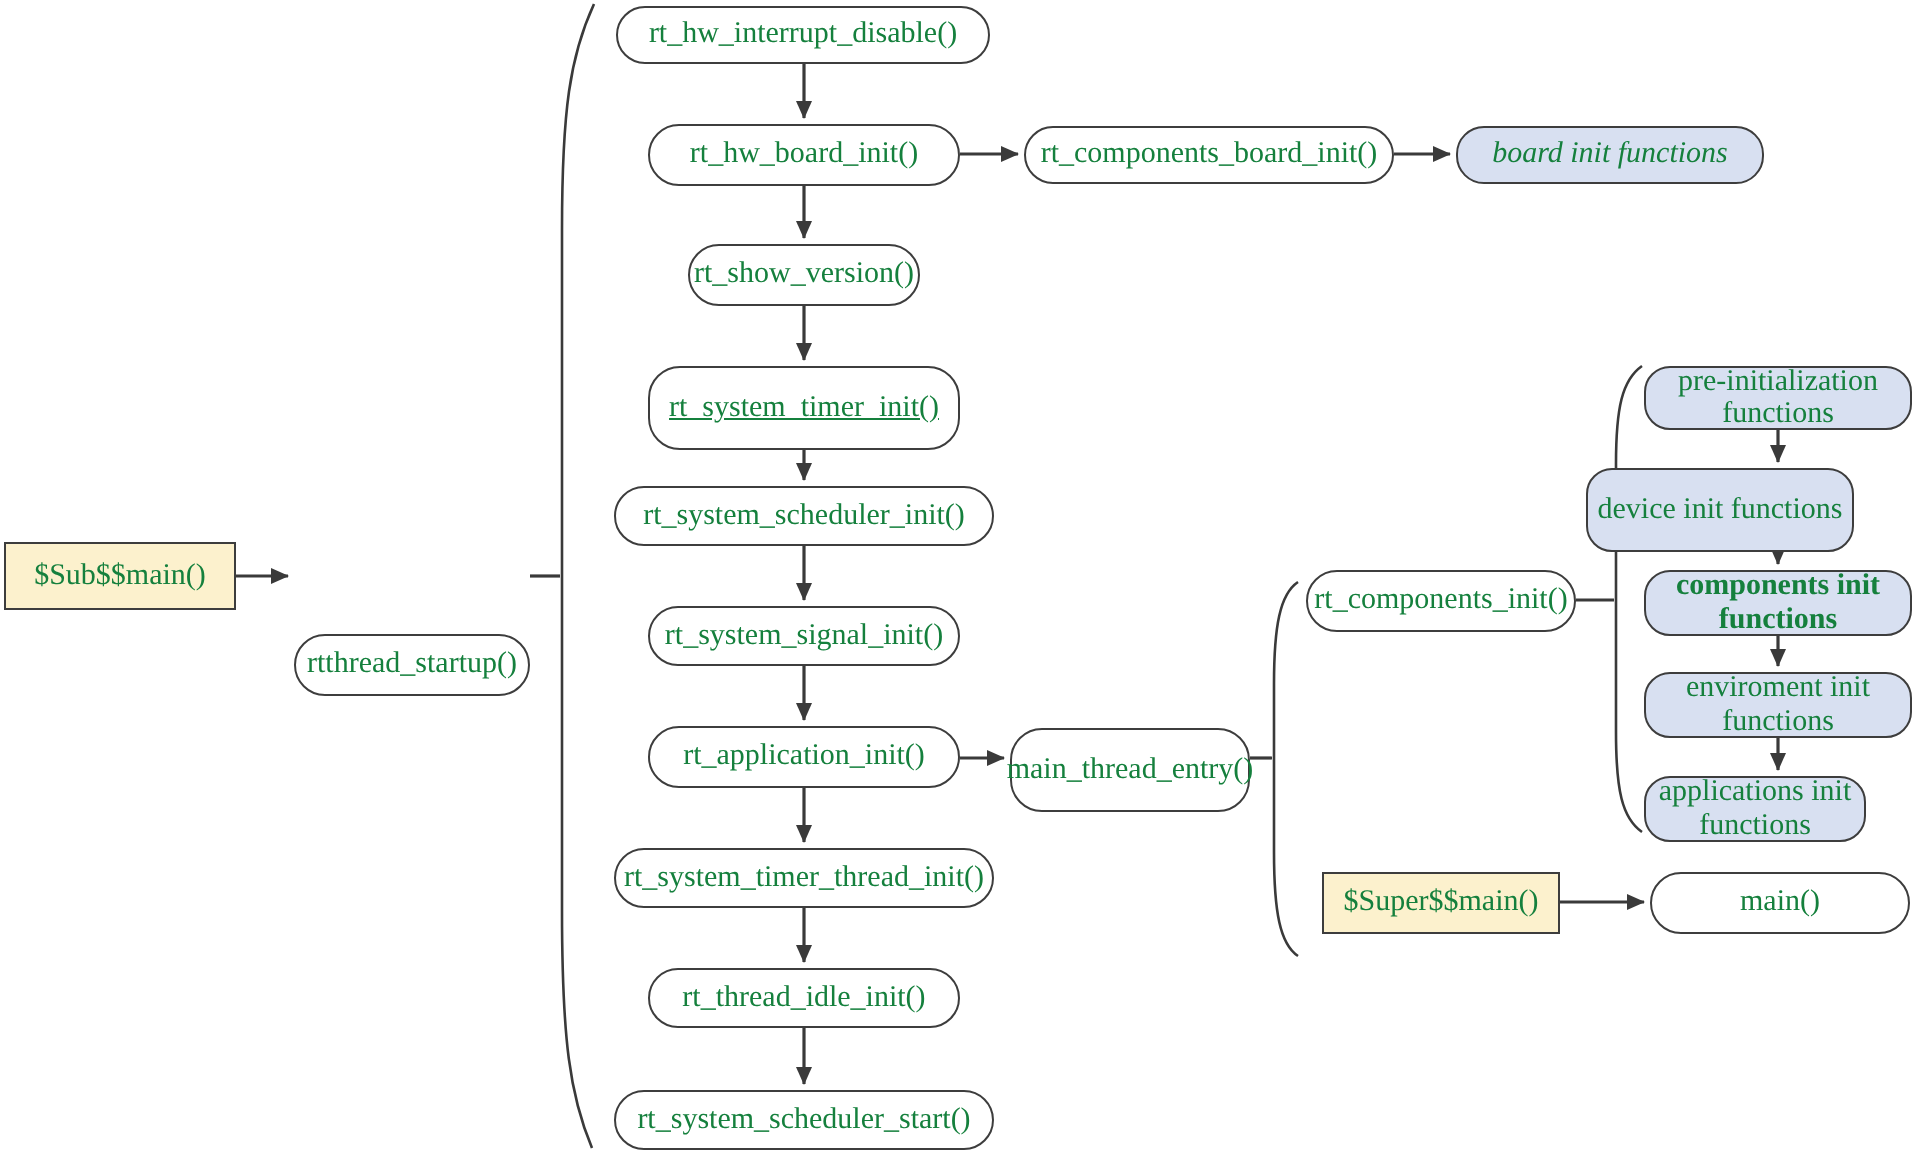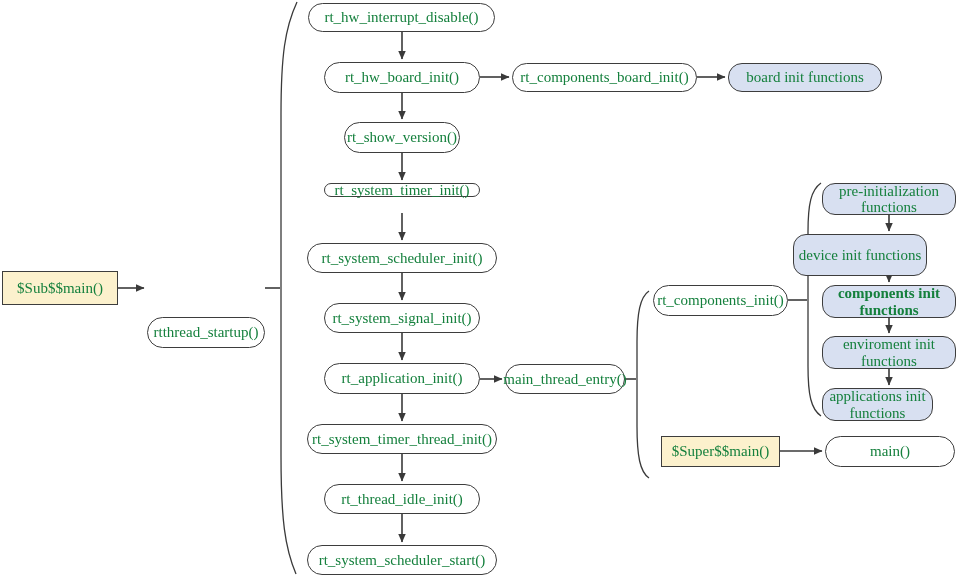--- a/index.html
+++ b/index.html
@@ -74,31 +74,31 @@
     <line class="conn" x1="889" y1="318" x2="889" y2="333" marker-end="url(#ah)"></line>
     <line class="conn" x1="889" y1="369" x2="889" y2="385" marker-end="url(#ah)"></line>
   </svg>
 
   <div class="node rect" style="left:2px;top:271px;width:116px;height:34px;">$Sub$$main()</div>
   <div class="node pill" style="left:147px;top:273px;width:118px;height:31px;margin-top:44px;">rtthread_startup()</div>
 
   <div class="node pill" style="left:308px;top:3px;width:187px;height:29px;">rt_hw_interrupt_disable()</div>
   <div class="node pill" style="left:324px;top:62px;width:156px;height:31px;">rt_hw_board_init()</div>
   <div class="node pill" style="left:512px;top:63px;width:185px;height:29px;">rt_components_board_init()</div>
-  <div class="node blue" style="left:728px;top:63px;width:154px;height:29px;border-radius:14px;">board init functions</div>
+  <div class="node blue" style="left:728px;top:63px;width:154px;height:29px;border-radius:14px;font-style:italic;">board init functions</div>
   <div class="node pill" style="left:344px;top:122px;width:116px;height:31px;">rt_show_version()</div>
-  <div class="node pill" style="left:324px;top:183px;width:156px;height:14px;">rt_system_timer_init()</div>
+  <div class="node pill" style="left:324px;top:183px;width:156px;height:42px;text-decoration:underline;">rt_system_timer_init()</div>
   <div class="node pill" style="left:324px;top:303px;width:156px;height:30px;">rt_system_signal_init()</div>
   <div class="node pill" style="left:307px;top:243px;width:190px;height:30px;">rt_system_scheduler_init()</div>
   <div class="node pill" style="left:324px;top:363px;width:156px;height:31px;">rt_application_init()</div>
   <div class="node pill" style="left:307px;top:424px;width:190px;height:30px;">rt_system_timer_thread_init()</div>
   <div class="node pill" style="left:324px;top:484px;width:156px;height:30px;">rt_thread_idle_init()</div>
   <div class="node pill" style="left:307px;top:545px;width:190px;height:30px;">rt_system_scheduler_start()</div>
 
-  <div class="node pill" style="left:505px;top:364px;width:120px;height:30px;font-family:Liberation Serif, serif;">main_thread_entry()</div>
+  <div class="node pill" style="left:505px;top:364px;width:120px;height:42px;font-family:Liberation Serif, serif;">main_thread_entry()</div>
   <div class="node rect" style="left:661px;top:436px;width:119px;height:31px;">$Super$$main()</div>
   <div class="node pill" style="left:653px;top:285px;width:135px;height:31px;">rt_components_init()</div>
   <div class="node pill" style="left:825px;top:436px;width:130px;height:31px;">main()</div>
 
   <div class="node blue" style="left:822px;top:183px;width:134px;height:32px;">pre-initialization functions</div>
   <div class="node blue" style="left:793px;top:234px;width:134px;height:42px;">device init functions</div>
   <div class="node blue" style="left:822px;top:285px;width:134px;height:33px;font-weight:bold;">components init functions</div>
   <div class="node blue" style="left:822px;top:336px;width:134px;height:33px;">enviroment init functions</div>
   <div class="node blue" style="left:822px;top:388px;width:111px;height:33px;">applications init functions</div>
 

